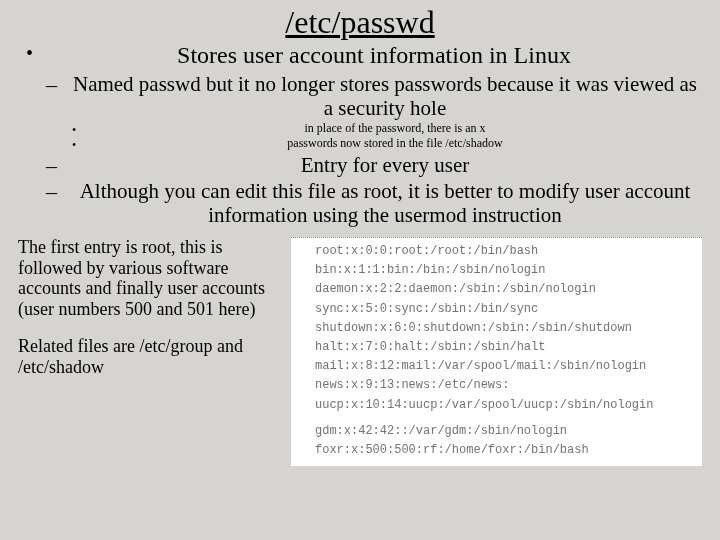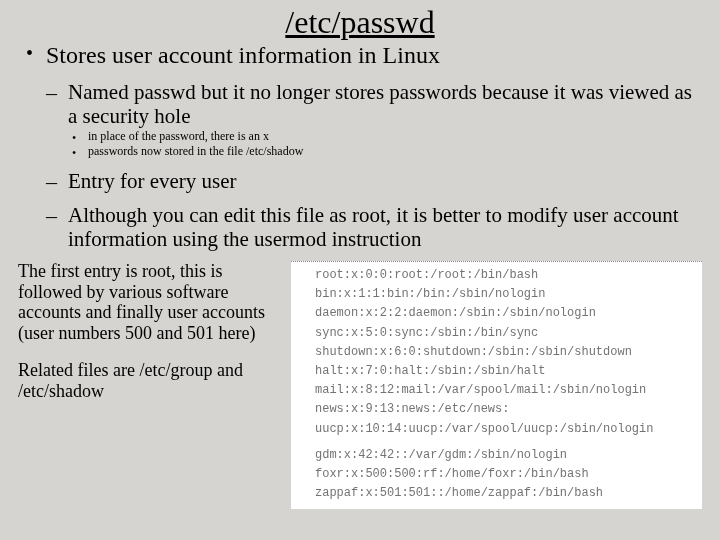--- a/index.html
+++ b/index.html
@@ -23,21 +23,21 @@
     text-align: center;
     font-size: 32px;
     line-height: 1.0;
     margin: 0 0 4px 0;
     text-decoration: underline;
     font-weight: 400;
   }
   ul { margin: 0; padding: 0; }
   li { list-style: none; }
 
-  .lvl1 { margin-left: 6px; }
+  .lvl1 { margin-left: 6px; text-align: center; }
   .lvl1 > li {
     font-size: 24px;
     line-height: 1.15;
     position: relative;
     padding-left: 22px;
     margin-bottom: 2px;
   }
   .lvl1 > li::before {
     content: "•";
     position: absolute;
@@ -45,21 +45,21 @@
     top: 0;
     font-size: 20px;
   }
 
   .lvl2 { margin-left: 0; }
   .lvl2 > li {
     font-size: 21px;
     line-height: 1.15;
     position: relative;
     padding-left: 22px;
-    margin-top: 10px;
+    margin-top: 2px;
   }
   .lvl2 > li::before {
     content: "–";
     position: absolute;
     left: 0;
     top: 0;
     font-size: 22px;
   }
 
   .lvl3 { margin-left: 4px; }
@@ -140,17 +140,16 @@
       <span class="line">daemon:x:2:2:daemon:/sbin:/sbin/nologin</span>
       <span class="line">sync:x:5:0:sync:/sbin:/bin/sync</span>
       <span class="line">shutdown:x:6:0:shutdown:/sbin:/sbin/shutdown</span>
       <span class="line">halt:x:7:0:halt:/sbin:/sbin/halt</span>
       <span class="line">mail:x:8:12:mail:/var/spool/mail:/sbin/nologin</span>
       <span class="line">news:x:9:13:news:/etc/news:</span>
       <span class="line">uucp:x:10:14:uucp:/var/spool/uucp:/sbin/nologin</span>
       <span class="gap"></span>
       <span class="line">gdm:x:42:42::/var/gdm:/sbin/nologin</span>
       <span class="line">foxr:x:500:500:rf:/home/foxr:/bin/bash</span>
-      <span class="line">zappaf:x:501:501::/home/zappaf:/bin/bash</span>
     </div>
   </div>
 
 </div>
 
 </body></html>

